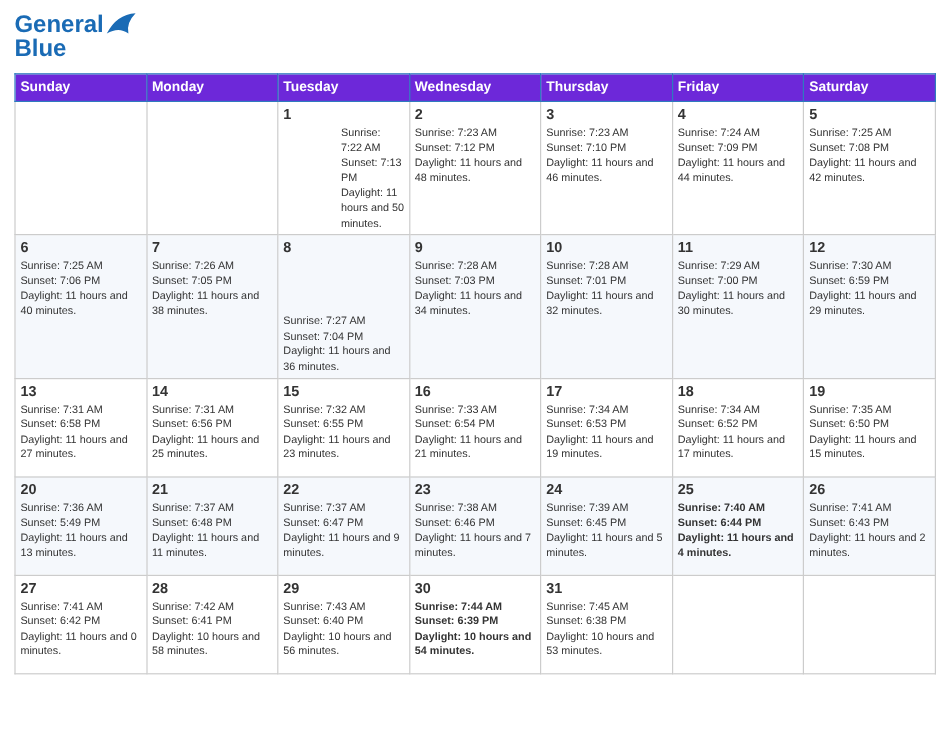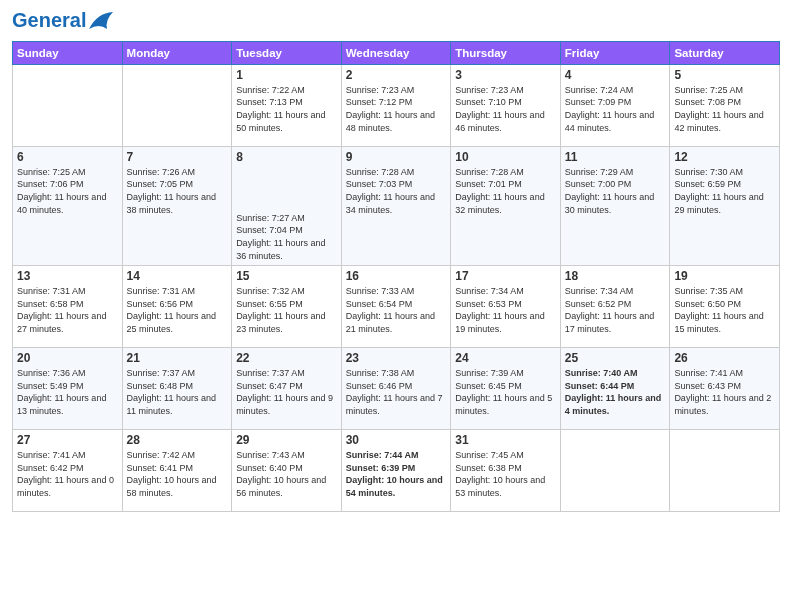--- a/index.html
+++ b/index.html
@@ -38,21 +38,21 @@
     .location {
       font-size: 13px;
       color: #555;
     }
     table {
       width: 100%;
       border-collapse: collapse;
       table-layout: fixed;
     }
     thead tr th {
-      background-color: #8b5cf6;
+      background-color: #6d28d9;
       color: #fff;
       font-size: 11.5px;
       font-weight: bold;
       padding: 5px 4px;
       text-align: left;
       border: 1px solid #2f7abf;
     }
     tbody tr td {
       border: 1px solid #ccc;
       vertical-align: top;
@@ -87,20 +87,21 @@
   <div class="header">
     <div class="logo">
     <div>
       <div style="display:flex;align-items:flex-end;line-height:1;">
         <div style="font-size:20px;font-weight:bold;color:#333;">
           <span style="color:#1a6bb5;">General</span><svg viewBox="0 0 28 22" width="28" height="22" style="vertical-align:middle;margin:0 1px;">
                 <path d="M2 18 Q10 2 26 1 Q18 9 20 18 Q12 12 2 18Z" fill="#1a6bb5"></path>
               </svg>
         </div>
       </div>
+      <div style="font-size:20px;font-weight:bold;color:#1a6bb5;margin-top:-2px;">Blue</div>
     </div>
   </div>
     <div class="title-block">
       <div class="month-title"></div>
       <div class="location"></div>
     </div>
   </div>
 
   <table>
     <thead>
@@ -113,21 +114,21 @@
           <th>Friday</th>
           <th>Saturday</th>
         </tr>
     </thead>
     <tbody id="calendar-body">
     <tr>
           <td class="empty-cell"></td>
           <td class="empty-cell"></td>
           <td>
             <span class="day-num">1</span>
-            <div class="day-info" style="white-space: pre-line;">Sunrise: 7:22 AM
+            <div class="day-info" style="white-space: pre-line; margin-left: 48px;">Sunrise: 7:22 AM
 Sunset: 7:13 PM
 Daylight: 11 hours and 50 minutes.</div>
           </td>
           <td>
             <span class="day-num">2</span>
             <div class="day-info" style="white-space: pre-line;">Sunrise: 7:23 AM
 Sunset: 7:12 PM
 Daylight: 11 hours and 48 minutes.</div>
           </td>
           <td>

